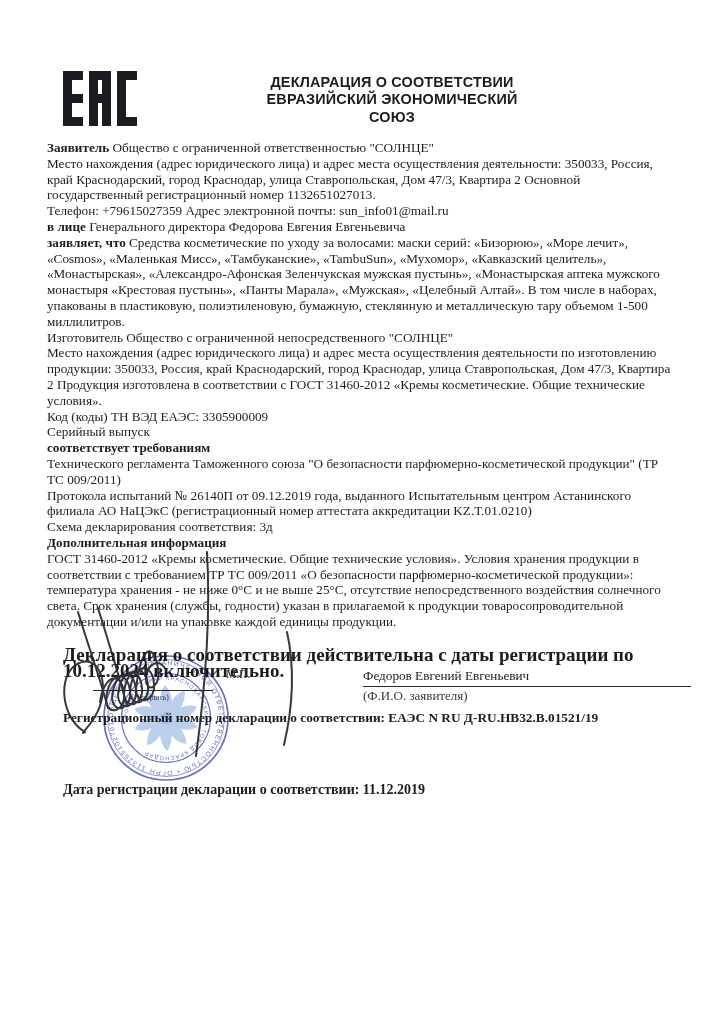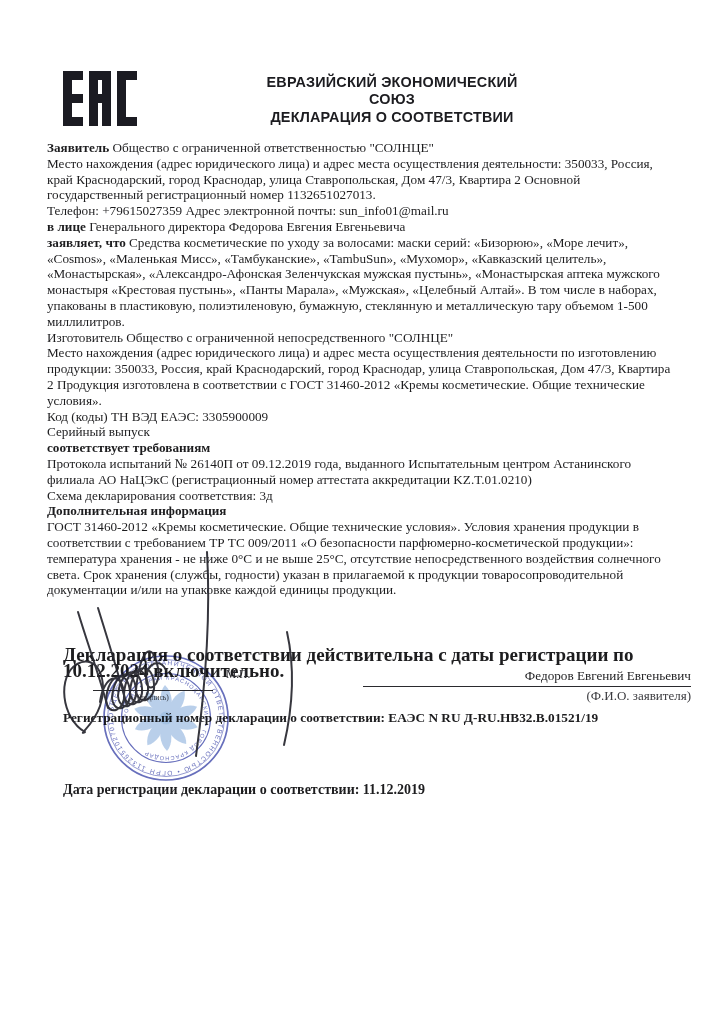--- a/index.html
+++ b/index.html
@@ -23,21 +23,21 @@
   .b{font-weight:bold;}
   .validity-line{
     position:absolute;left:63px;top:647px;width:631px;
     font-size:19px;line-height:15.8px;font-weight:bold;
   }
   
   .sig-row{position:absolute;left:63px;top:666px;width:631px;height:46px;}
   .sig-line-left{position:absolute;left:30px;top:24px;width:120px;border-top:1.2px solid #2a2a2e;}
   .sig-caption-left{position:absolute;left:30px;top:27px;width:120px;text-align:center;font-size:7.6px;color:#3a3a3e;}
   .mp-mark{position:absolute;left:163px;top:2px;font-size:11.5px;color:#2a2a30;}
-  .name-block{position:absolute;left:300px;top:2px;width:328px;text-align:right;font-size:13.2px;}
+  .name-block{position:absolute;left:300px;top:2px;width:328px;text-align:left;font-size:13.2px;}
   .name-block .rule{border-top:1.2px solid #2a2a2e;margin-top:2px;}
   .name-block .cap{font-size:13px;color:#3a3a3e;margin-top:1px;}
   
   .reg-line{position:absolute;left:63px;top:710px;width:631px;font-size:13.3px;font-weight:bold;}
   .date-line{position:absolute;left:63px;top:739px;width:631px;font-size:14px;font-weight:bold;margin-top:43px;}
   
   .stamp{position:absolute;left:100px;top:652px;width:132px;height:132px;opacity:.85;mix-blend-mode:multiply;}
   .signature-svg{position:absolute;left:55px;top:540px;width:260px;height:230px;pointer-events:none;}
 </style>
 </head>
@@ -58,35 +58,36 @@
       <rect x="33" y="0" width="8" height="9"></rect>
       <rect x="35" y="23" width="4" height="9"></rect>
 
       <rect x="54" y="0" width="9" height="55"></rect>
       <rect x="63" y="0" width="11" height="9"></rect>
       <rect x="63" y="46" width="11" height="9"></rect>
     </g>
   </svg>
 
   <div class="doc-title">
+    <div>ДЕКЛАРАЦИЯ О СООТВЕТСТВИИ</div>
     <div>ЕВРАЗИЙСКИЙ ЭКОНОМИЧЕСКИЙ СОЮЗ</div>
-    <div>ДЕКЛАРАЦИЯ О СООТВЕТСТВИИ</div>
   </div>
 
   <div class="doc-body">
     <p><span class="b">Заявитель</span><span> Общество с ограниченной ответственностью "СОЛНЦЕ"</span></p>
     <p>Место нахождения (адрес юридического лица) и адрес места осуществления деятельности: 350033, Россия, край Краснодарский, город Краснодар, улица Ставропольская, Дом 47/3, Квартира 2 Основной государственный регистрационный номер 1132651027013.</p>
     <p>Телефон: +79615027359 Адрес электронной почты: sun_info01@mail.ru</p>
     <p><span class="b">в лице</span><span> Генерального директора Федорова Евгения Евгеньевича</span></p>
     <p><span class="b">заявляет, что</span><span> Средства косметические по уходу за волосами: маски серий: «Бизорюю», «Море лечит», «Cosmos», «Маленькая Мисс», «Тамбуканские», «TambuSun», «Мухомор», «Кавказский целитель», «Монастырская», «Александро-Афонская Зеленчукская мужская пустынь», «Монастырская аптека мужского монастыря «Крестовая пустынь», «Панты Марала», «Мужская», «Целебный Алтай». В том числе в наборах, упакованы в пластиковую, полиэтиленовую, бумажную, стеклянную и металлическую тару объемом 1-500 миллилитров.</span></p>
     <p>Изготовитель Общество с ограниченной непосредственного "СОЛНЦЕ"</p>
     <p>Место нахождения (адрес юридического лица) и адрес места осуществления деятельности по изготовлению продукции: 350033, Россия, край Краснодарский, город Краснодар, улица Ставропольская, Дом 47/3, Квартира 2 Продукция изготовлена в соответствии с ГОСТ 31460-2012 «Кремы косметические. Общие технические условия».</p>
     <p>Код (коды) ТН ВЭД ЕАЭС: 3305900009</p>
     <p>Серийный выпуск</p>
     <p class="b">соответствует требованиям</p>
+    <p>Технического регламента Таможенного союза "О безопасности парфюмерно-косметической продукции" (ТР ТС 009/2011)</p>
     <p>Протокола испытаний № 26140П от 09.12.2019 года, выданного Испытательным центром Астанинского филиала АО НаЦЭкС (регистрационный номер аттестата аккредитации KZ.T.01.0210)</p>
     <p>Схема декларирования соответствия: 3д</p>
     <p class="b">Дополнительная информация</p>
     <p>ГОСТ 31460-2012 «Кремы косметические. Общие технические условия». Условия хранения продукции в соответствии с требованием ТР ТС 009/2011 «О безопасности парфюмерно-косметической продукции»: температура хранения - не ниже 0°С и не выше 25°С, отсутствие непосредственного воздействия солнечного света. Срок хранения (службы, годности) указан в прилагаемой к продукции товаросопроводительной документации и/или на упаковке каждой единицы продукции.</p>
   </div>
 
   <div class="validity-line">Декларация о соответствии действительна с даты регистрации по 10.12.2024 включительно.</div>
 
   <div class="sig-row">
     <div class="sig-line-left"></div>

